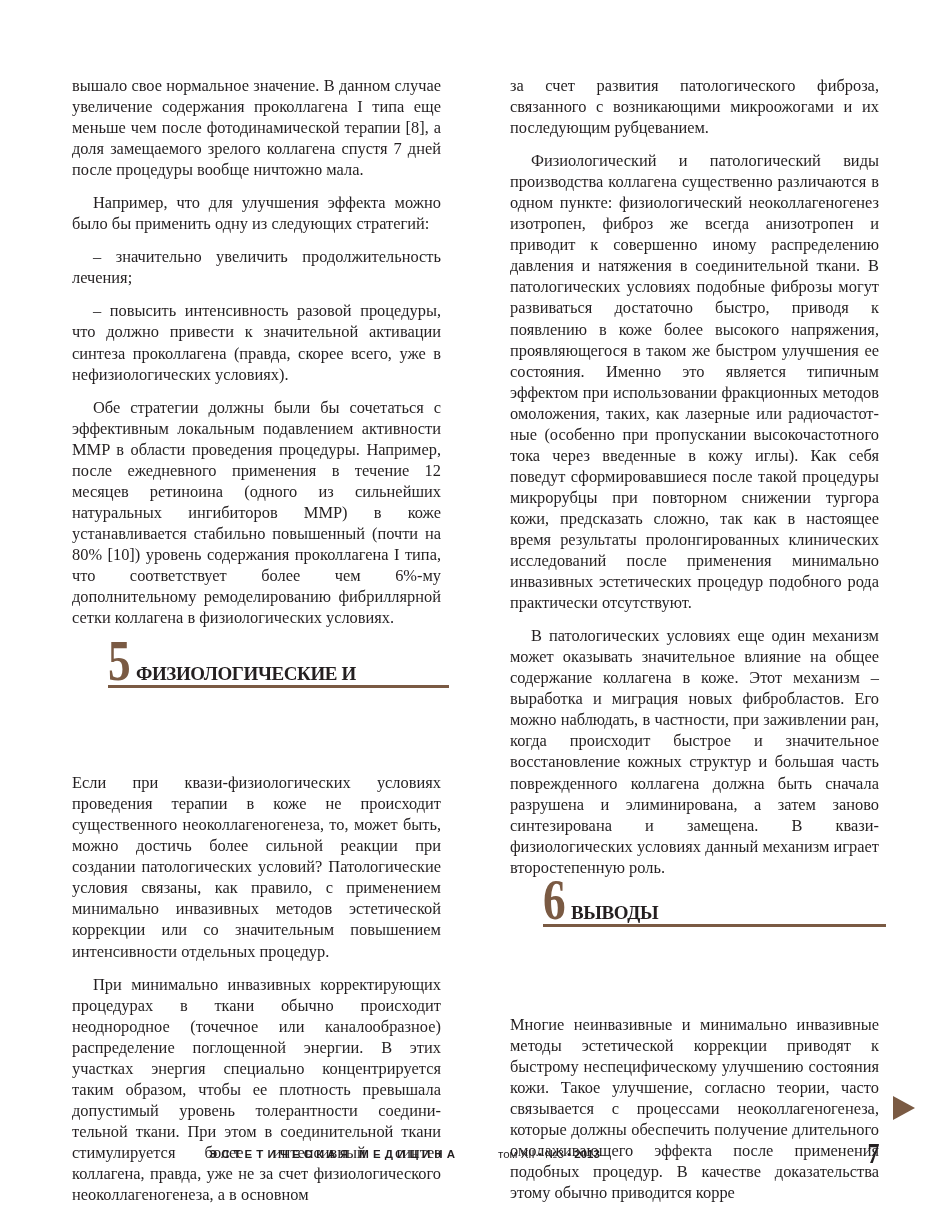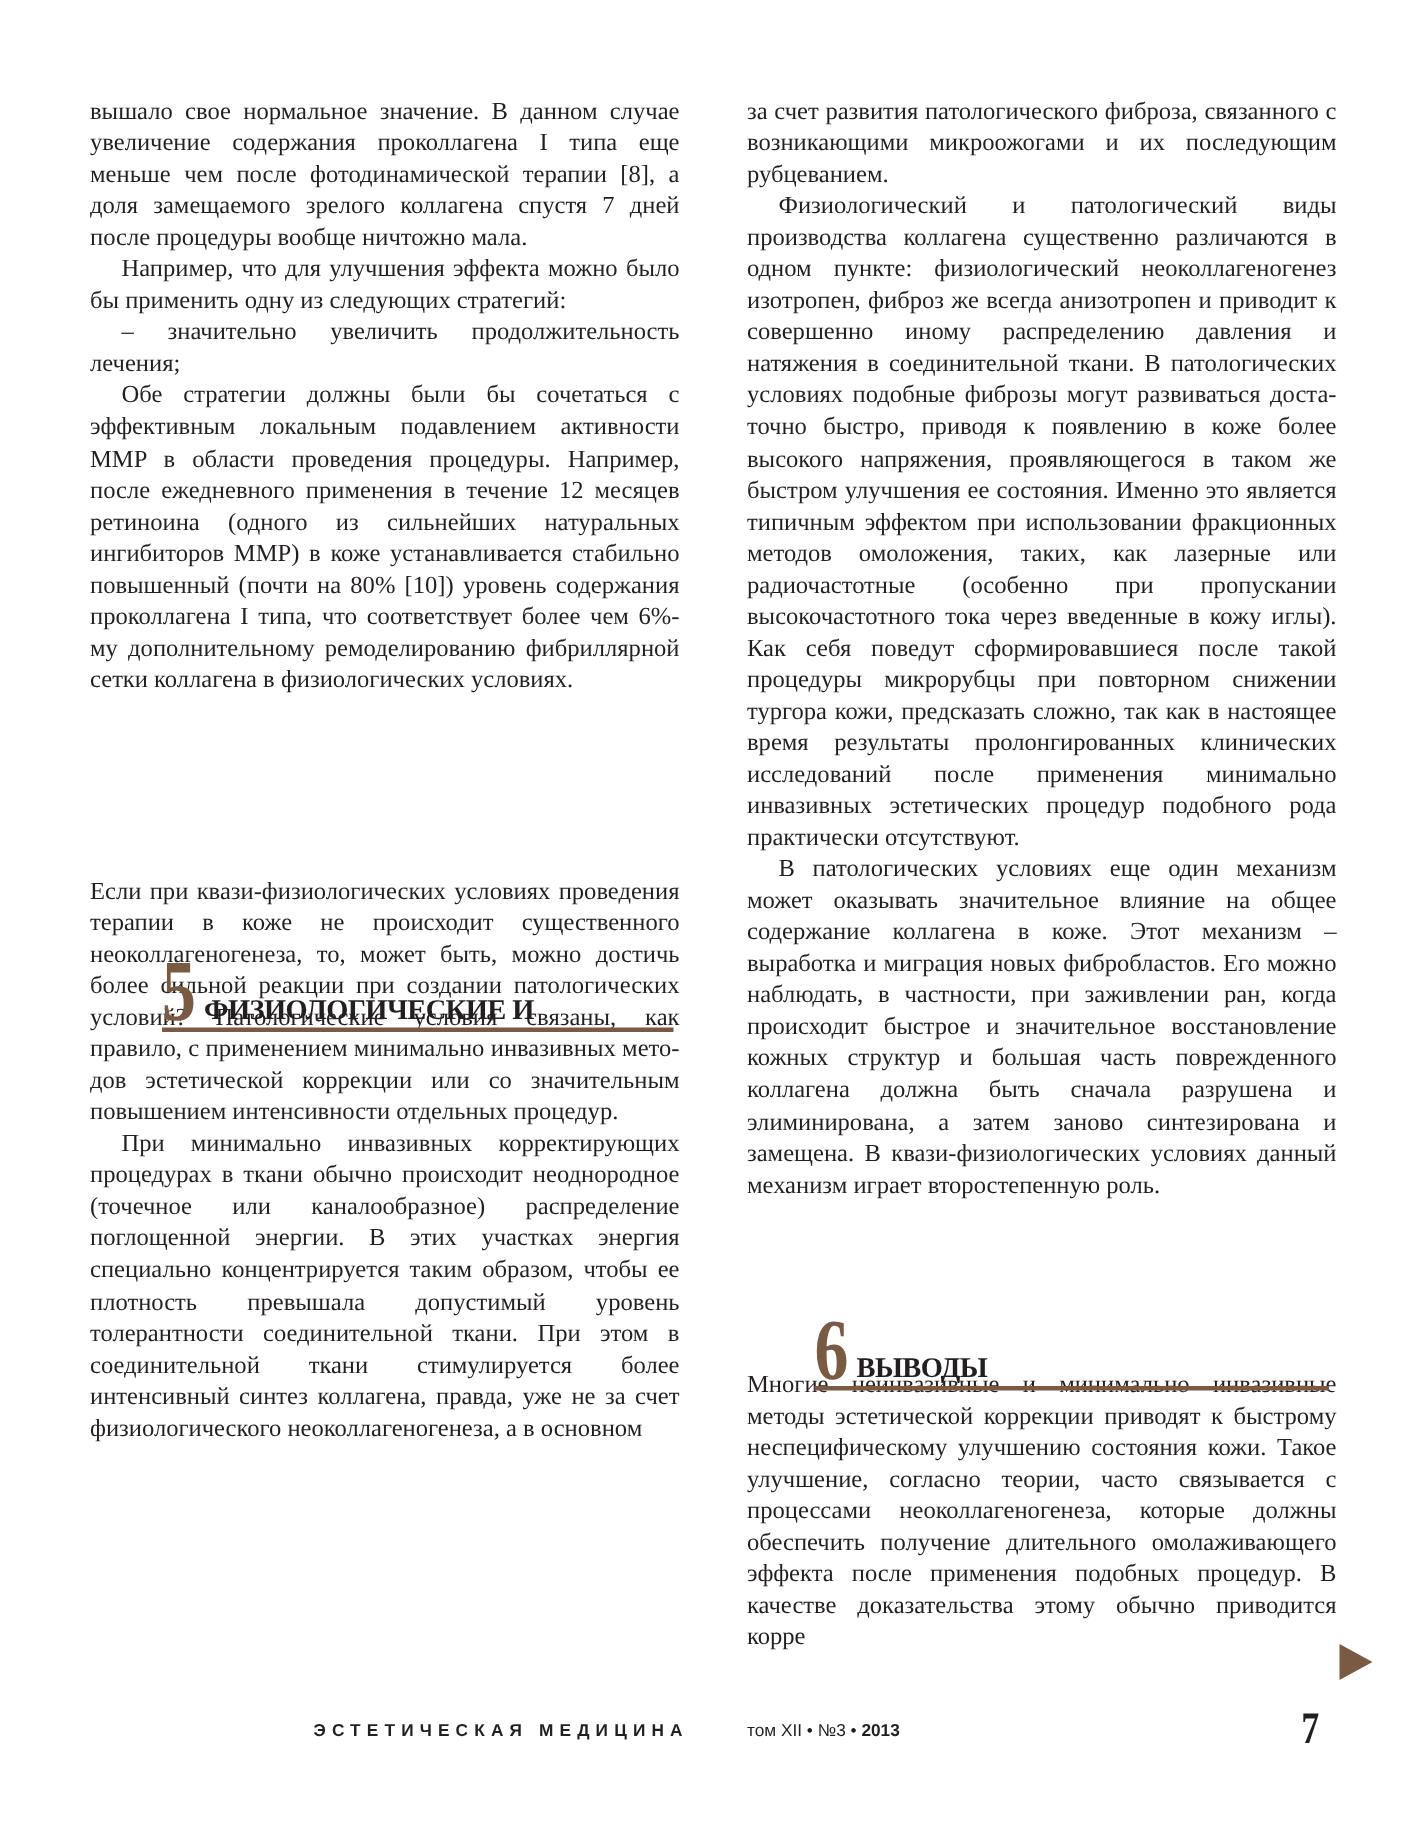--- a/index.html
+++ b/index.html
@@ -1,19 +1,19 @@
 <!DOCTYPE html>
 <html><head>
 <meta charset="utf-8">
 <style>
   html, body { margin:0; padding:0; background:#ffffff; }
   body { width:945px; height:1228px; position:relative; overflow:hidden;
          font-family:"Liberation Serif", "DejaVu Serif", serif; color:#231f20; }
   .col { position:absolute; top:63px; width:393px; font-size:16.4px; line-height:21.05px; text-align:justify; hyphens:manual; }
-  .col p { margin:0; }
+  .col p { margin:12px; }
   .col p.ind { text-indent:21px; }
   .col p.noind { text-indent:0; }
   #col-left { left:60px; }
   #col-right { left:498px; }
   .sec-head { position:absolute; display:flex; align-items:flex-end; border-bottom:3px solid #7a5a43; }
   .sec-num { font-family:"Liberation Serif", serif; font-weight:bold; color:#7a5a43; font-size:58px; line-height:48px; margin-right:2px; transform:scaleX(0.78); transform-origin:left bottom; width:26px; }
   .sec-title { font-family:"Liberation Serif", serif; font-weight:bold; font-size:19px; line-height:19px; color:#231f20; letter-spacing:-0.4px; padding-bottom:2px;text-align:right; }
   #sec5 { left:108px; top:633px; width:341px; height:52px; }
   #sec6 { left:543px; top:876px; width:343px; height:48px; }
   #spacer5 { height:120px; }
@@ -24,20 +24,21 @@
   .page-num { position:absolute; left:866px; top:1138px; font-family:"Liberation Serif", serif; font-weight:bold; font-size:30px; line-height:30px; color:#231f20; transform:scaleX(0.8); }
   .next-arrow { position:absolute; left:893px; top:1096px; width:0; height:0; border-top:12px solid transparent; border-bottom:12px solid transparent; border-left:22px solid #7a5a43; }
 </style>
 </head>
 <body>
 
 <div id="col-left" class="col">
   <p class="noind">вышало свое нормальное значение. В данном случае увеличение содержания проколлагена I типа еще меньше чем после фотодинамической терапии [8], а доля замещаемого зрелого кол­лагена спустя 7 дней после процедуры вообще ничтожно мала.</p>
   <p class="ind">Например, что для улучшения эффекта можно было бы применить одну из следующих стратегий:</p>
   <p class="ind">– значительно увеличить продолжитель­ность лечения;</p>
+  <p class="ind">– повысить интенсивность разовой проце­дуры, что должно привести к значительной активации синтеза проколлагена (правда, ско­рее всего, уже в нефизиологических условиях).</p>
   <p class="ind">Обе стратегии должны были бы сочетаться с эффективным локальным подавлением актив­ности MMP в области проведения процедуры. Например, после ежедневного применения в течение 12 месяцев ретиноина (одного из сильнейших натуральных ингибиторов MMP) в коже устанавливается стабильно повышен­ный (почти на 80% [10]) уровень содержания проколлагена I типа, что соответствует более чем 6%-му дополнительному ремоделированию фибриллярной сетки коллагена в физиологи­ческих условиях.</p>
   <div id="spacer5"></div>
   <p class="noind">Если при квази-физиологических условиях проведения терапии в коже не происходит существенного неоколлагеногенеза, то, может быть, можно достичь более сильной реак­ции при создании патологических условий? Патологические условия связаны, как правило, с применением минимально инвазивных мето­дов эстетической коррекции или со значитель­ным повышением интенсивности отдельных процедур.</p>
   <p class="ind">При минимально инвазивных корректирую­щих процедурах в ткани обычно происходит неоднородное (точечное или каналообразное) распределение поглощенной энергии. В этих участках энергия специально концентрируется таким образом, чтобы ее плотность превышала допустимый уровень толерантности соедини­тельной ткани. При этом в соединительной ткани стимулируется более интенсивный син­тез коллагена, правда, уже не за счет физио­логического неоколлагеногенеза, а в основном</p>
 </div>
 
 <div id="sec5" class="sec-head">
   <span class="sec-num">5</span>
   <span class="sec-title">
     <span>ФИЗИОЛОГИЧЕСКИЕ И</span><br>

